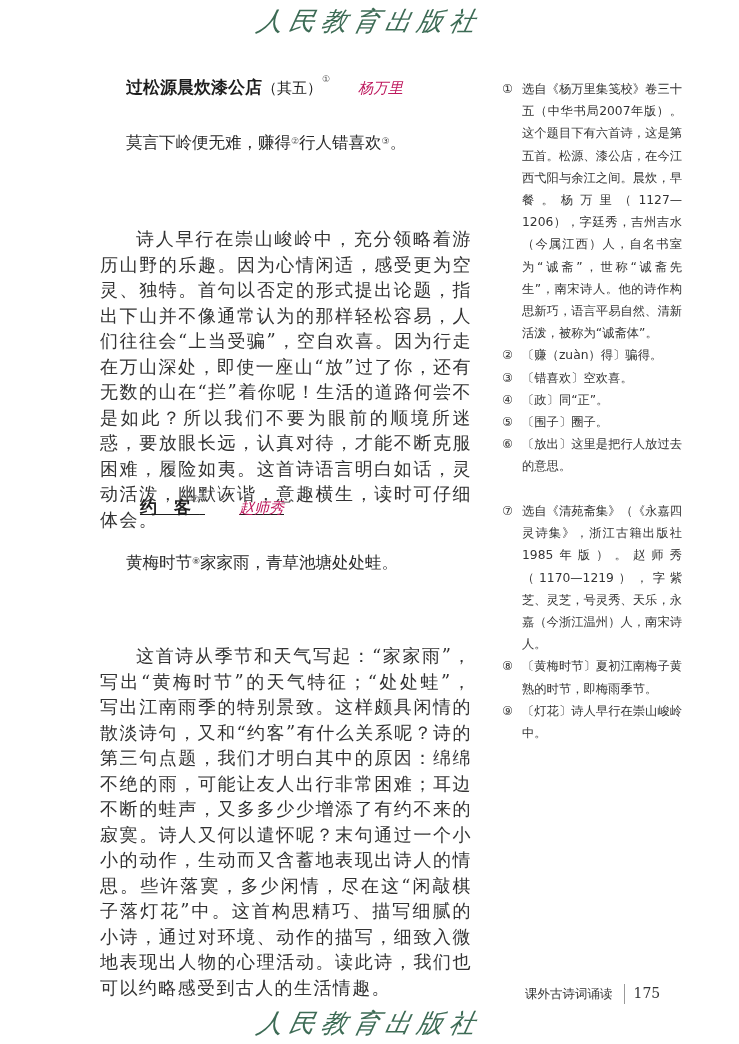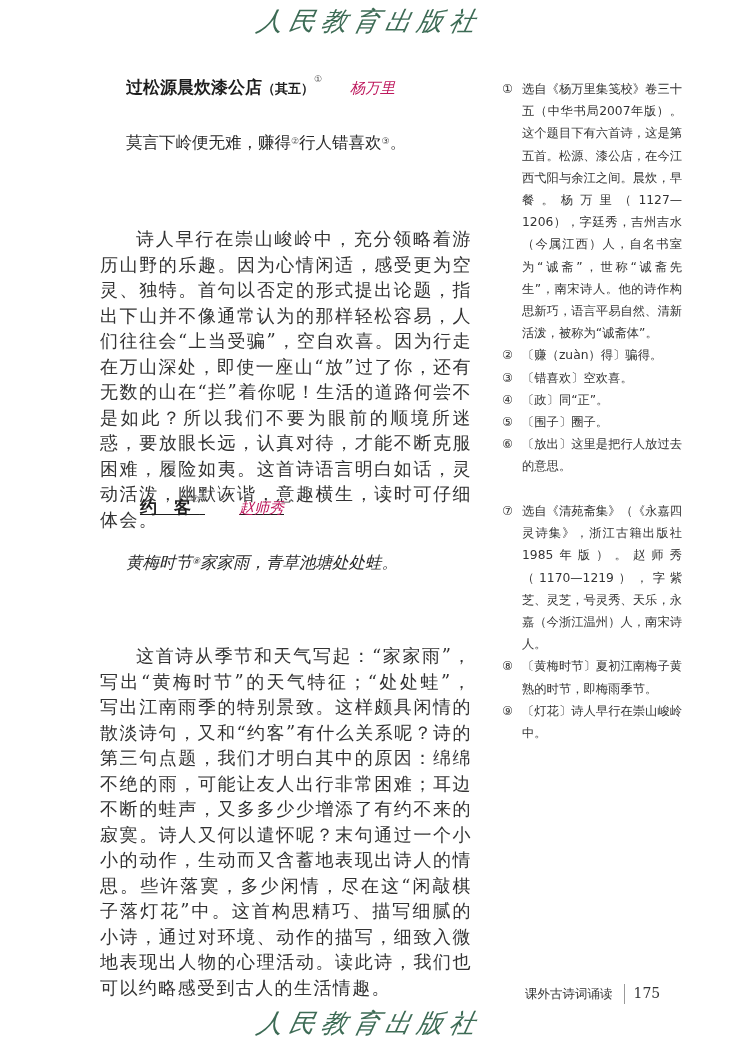--- a/index.html
+++ b/index.html
@@ -5,21 +5,21 @@
   html, body { margin:0; padding:0; background:#fff; }
   body { width:739px; height:1044px; position:relative; overflow:hidden;
          font-family:"DejaVu Serif","Liberation Serif",serif; color:#2b2b2b; }
   .logo { position:absolute; left:0; width:739px; text-align:center;
           font-family:"DejaVu Serif",serif; font-style:italic; color:#3d6b55;
           font-size:26px; letter-spacing:6px; transform:skewX(-12deg); }
   .logo.top { top:4px; }
   .logo.bottom { top:1006px; }
   .main { position:absolute; left:126px; width:345px; }
   .poem-title { font-size:17px; font-weight:bold; color:#1e1e1e; white-space:nowrap; }
-  .poem-title .sub { font-weight:bold; font-size:13px; }
+  .poem-title .sub { font-weight:normal; font-size:15px; }
   .poem-title .author { font-weight:normal; font-size:15px; margin-left:22px; color:#be185d; font-style:italic; }
   sup.n { font-size:9px; font-weight:normal; vertical-align:top; position:relative; top:-2px; color:#444; }
   .poem-line { font-size:16.5px; line-height:20px; white-space:nowrap; color:#2a2a2a; }
   .para { font-size:18px; line-height:25.5px; text-indent:2em; text-align:justify;
           letter-spacing:1.4px; color:#333; margin:0; }
   .notes { position:absolute; left:502px; width:180px; font-size:12.3px; line-height:22.2px; color:#333;
            font-family:"DejaVu Sans","Liberation Sans",sans-serif; }
   .note { display:flex; }
   .note .num { width:20px; flex:none; }
   .note .txt { flex:1; text-align:justify; }
@@ -45,21 +45,21 @@
 </div>
 <div class="main" style="top:226px; left:100px; width:372px;">
   <p class="para">诗人早行在崇山峻岭中，充分领略着游历山野的乐趣。因为心情闲适，感受更为空灵、独特。首句以否定的形式提出论题，指出下山并不像通常认为的那样轻松容易，人们往往会“上当受骗”，空自欢喜。因为行走在万山深处，即使一座山“放”过了你，还有无数的山在“拦”着你呢！生活的道路何尝不是如此？所以我们不要为眼前的顺境所迷惑，要放眼长远，认真对待，才能不断克服困难，履险如夷。这首诗语言明白如话，灵动活泼，幽默诙谐，意趣横生，读时可仔细体会。</p>
 </div>
 
 <div class="main" style="top:496px;">
   <div class="poem-title" style="margin-left:14px;text-decoration:underline;">
     <span>约　客</span><sup class="n">⑦</sup>
     <span class="author" style="margin-left:34px;">赵师秀</span>
   </div>
-  <div style="margin-top:34px;font-style:italic;">
+  <div style="margin-top:34px;">
     <div class="poem-line">
       <span>黄梅时节</span><sup class="n">⑧</sup><span>家家雨，青草池塘处处蛙。</span>
     </div>
   </div>
 </div>
 <div class="main" style="top:643px; left:100px; width:372px;">
   <p class="para">这首诗从季节和天气写起：“家家雨”，写出“黄梅时节”的天气特征；“处处蛙”，写出江南雨季的特别景致。这样颇具闲情的散淡诗句，又和“约客”有什么关系呢？诗的第三句点题，我们才明白其中的原因：绵绵不绝的雨，可能让友人出行非常困难；耳边不断的蛙声，又多多少少增添了有约不来的寂寞。诗人又何以遣怀呢？末句通过一个小小的动作，生动而又含蓄地表现出诗人的情思。些许落寞，多少闲情，尽在这“闲敲棋子落灯花”中。这首构思精巧、描写细腻的小诗，通过对环境、动作的描写，细致入微地表现出人物的心理活动。读此诗，我们也可以约略感受到古人的生活情趣。</p>
 </div>
 
 <div class="notes" style="top:78px;">

